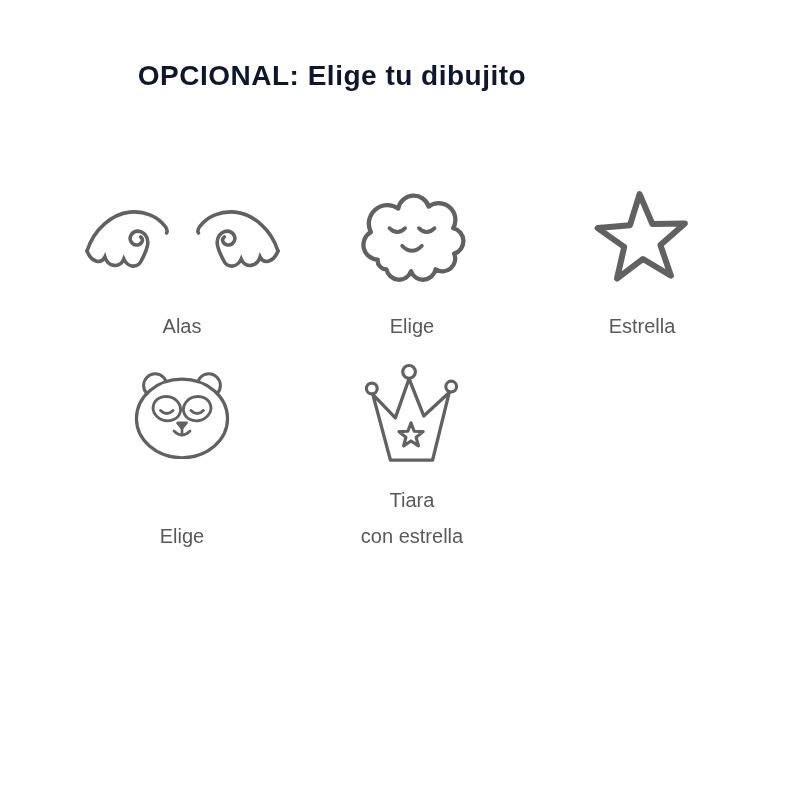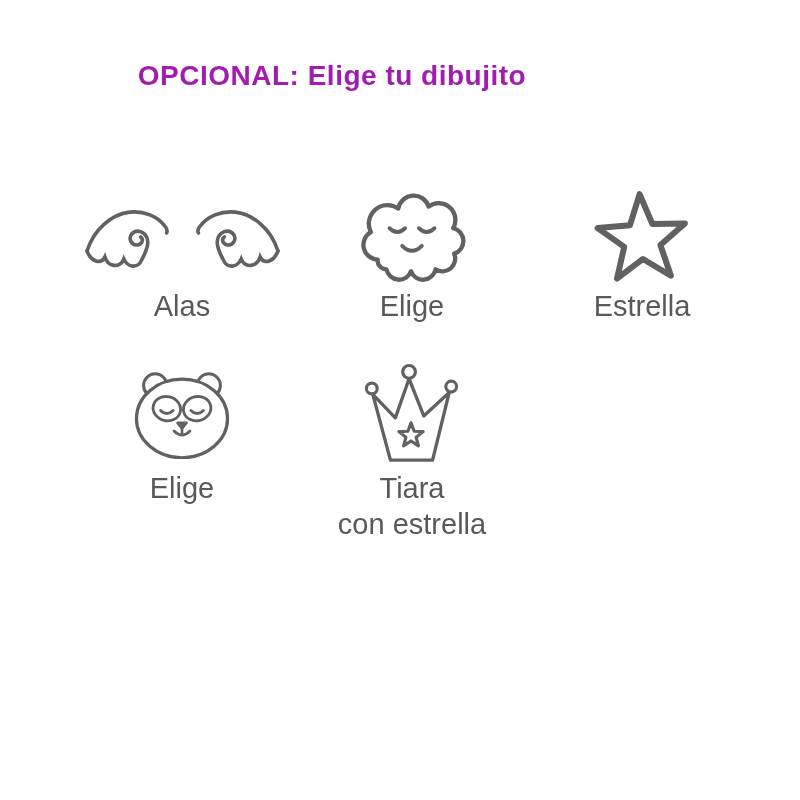--- a/index.html
+++ b/index.html
@@ -4,35 +4,35 @@
 <style>
   html,body{margin:0;padding:0;}
   body{
     width:800px;height:800px;position:relative;overflow:hidden;
     background:#ffffff;
     font-family:"Liberation Sans","DejaVu Sans",sans-serif;
   }
   .page-title{
     position:absolute;top:41px;left:0;width:664px;
     text-align:center;font-size:28px;font-weight:bold;
-    letter-spacing:.5px;color:#a21caf;
+    letter-spacing:.5px;color:#0f172a;
   }
   .row{position:absolute;display:flex;}
   #row1{left:67px;top:184px;width:690px;}
   #row2{left:67px;top:358px;width:690px;}
   #row3{left:172px;top:578px;width:462px;}
   .option{width:230px;display:flex;flex-direction:column;align-items:center;cursor:pointer;}
   #row3 .option{width:231px;}
   .icon-box{display:flex;align-items:center;justify-content:center;}
   #row1 .icon-box{height:104px;}
   #row2 .icon-box{height:112px;}
   #row3 .icon-box{height:100px;}
   .option-label{
-    display:flex;flex-direction:column;align-items:center;justify-content:flex-start;
-    font-size:29px;color:#58595b;text-align:center;line-height:36px;
+    display:flex;flex-direction:column;align-items:center;justify-content:flex-end;
+    font-size:20px;color:#58595b;text-align:center;line-height:36px;
   }
   #row1 .option-label{height:56px;}
   #row2 .option-label{height:84px;}
   #row3 .option-label{height:56px;}
   svg{display:block;}
 </style>
 </head>
 <body>
 
 <svg width="0" height="0" style="position:absolute" aria-hidden="true">

